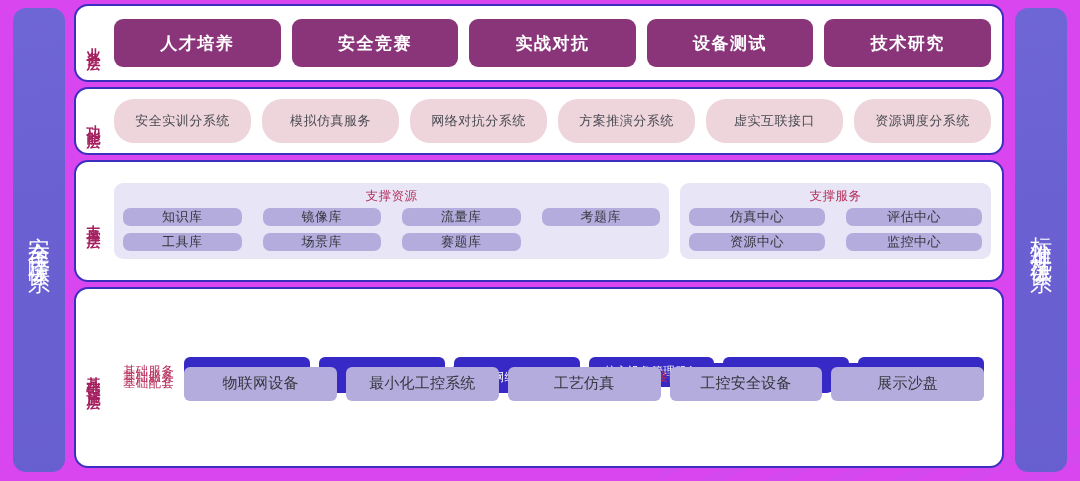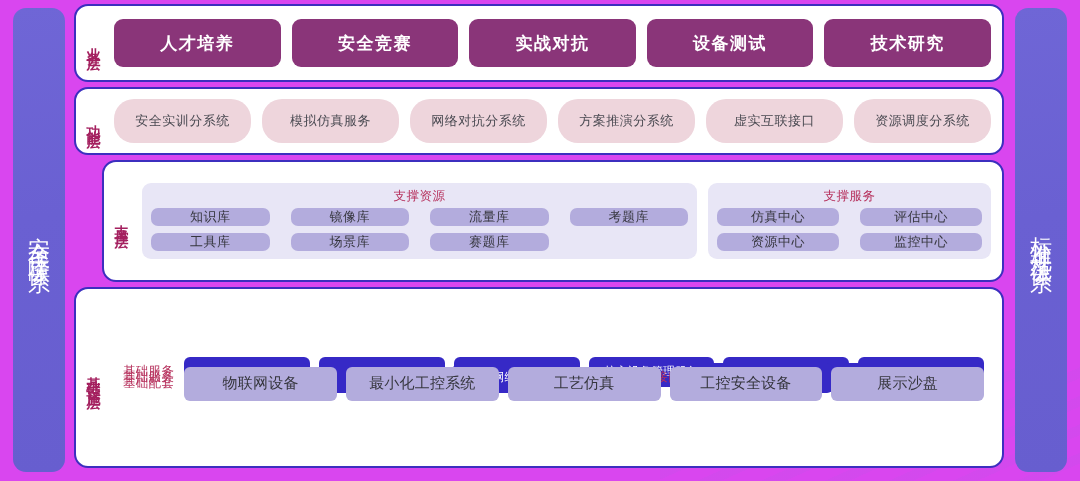--- a/index.html
+++ b/index.html
@@ -83,21 +83,21 @@
     border: 2px solid #3c2fbf;
     border-radius: 14px;
     background: #ffffff;
     display: flex;
     align-items: stretch;
     box-sizing: border-box;
     overflow: hidden;
   }
   .layer-card.business  { height: 78px; }
   .layer-card.function  { height: 68px; }
-  .layer-card.support   { height: 122px; margin-left: 28px; }
+  .layer-card.support   { height: 122px; }
   .layer-card.infra     { height: 181px; }
 
   .layer-label {
     flex: 0 0 36px;
     display: flex;
     align-items: center;
     justify-content: center;
     box-sizing: border-box;
   }
   .layer-label .vtext {

